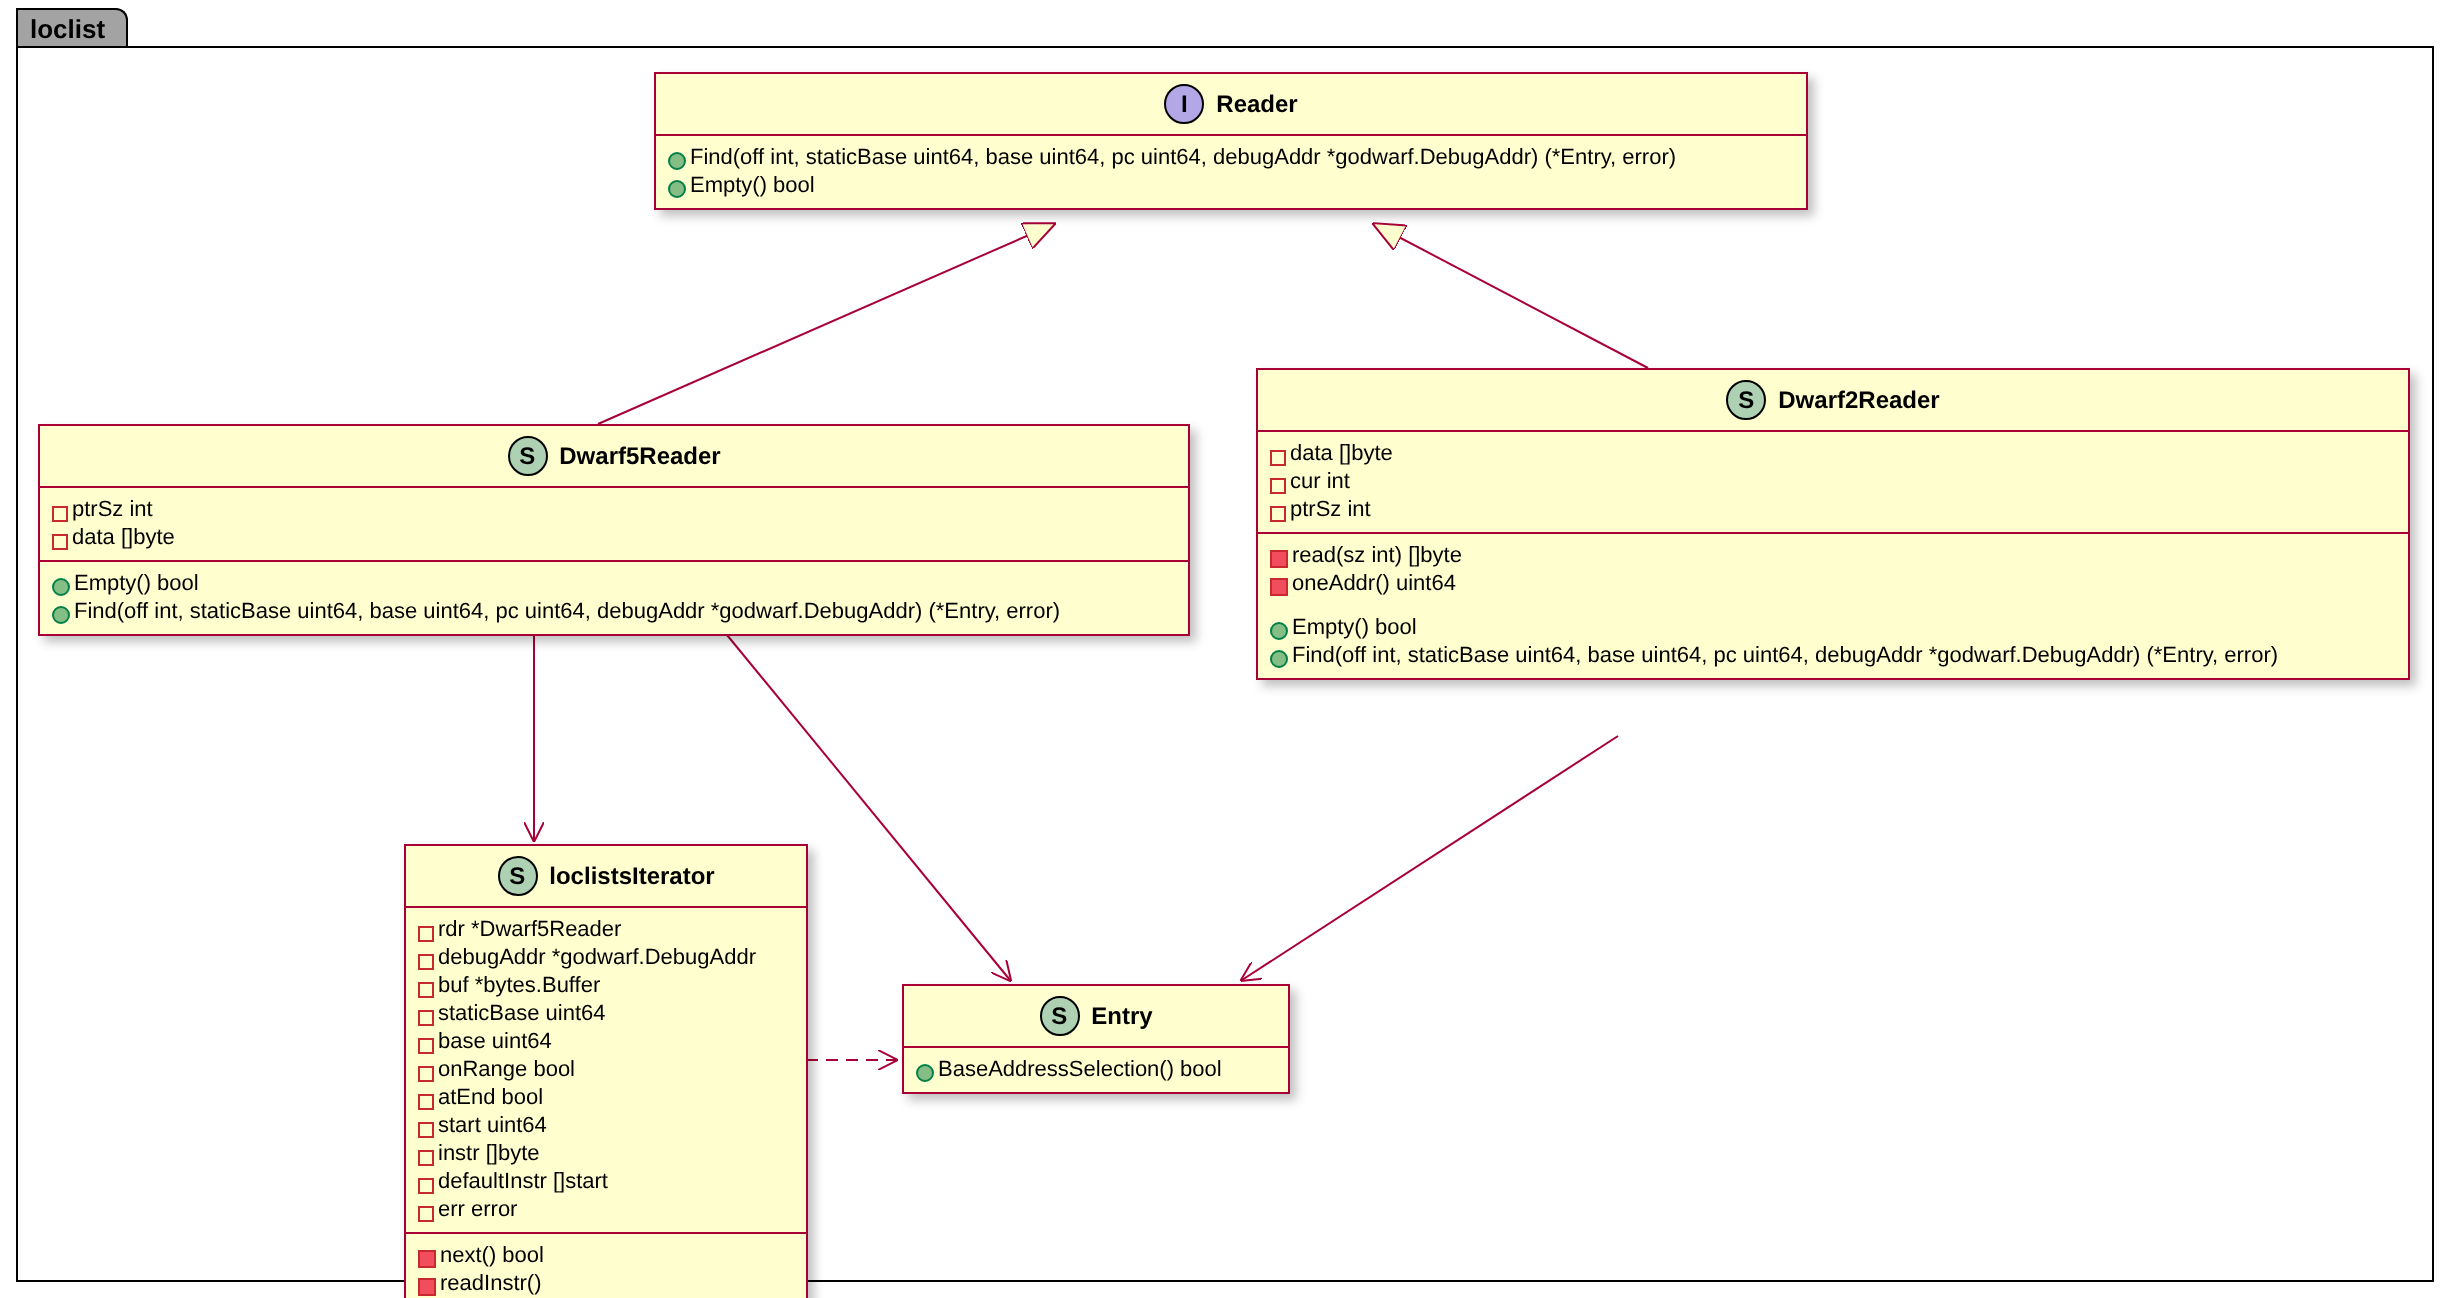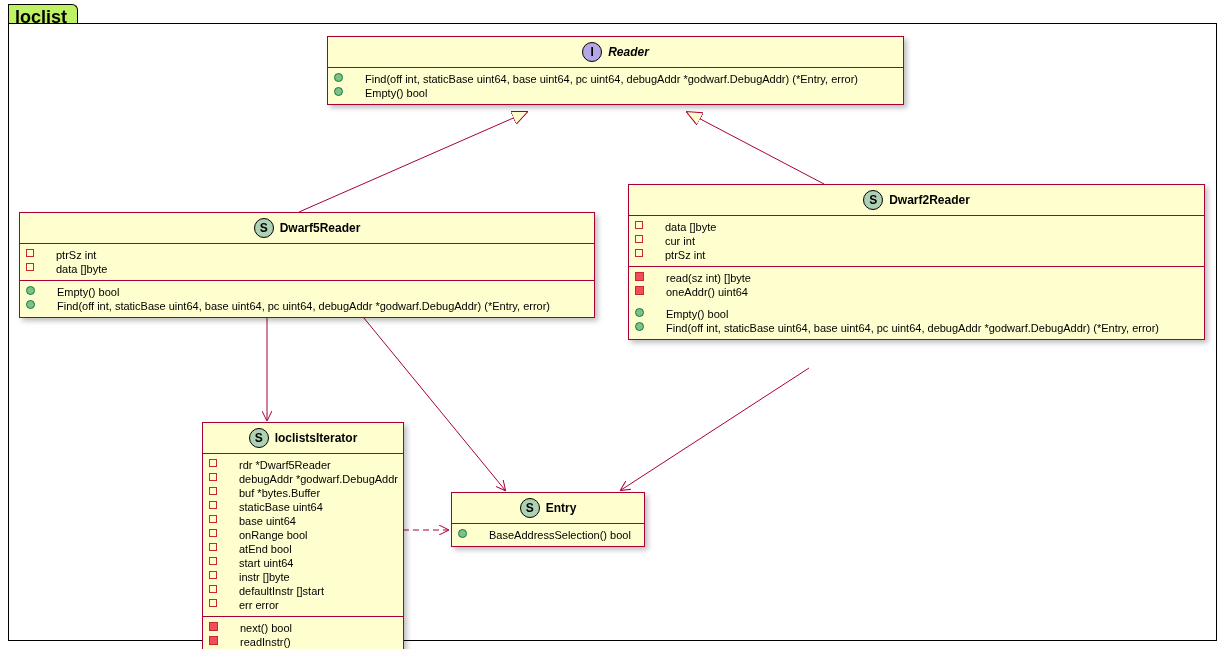--- a/index.html
+++ b/index.html
@@ -21,23 +21,23 @@
     width: 1209px;
     height: 637px;
   }
   .package-tab {
     position: absolute;
     left: 0;
     top: 0;
     padding: 2px 10px 3px 6px;
     border: 1.5px solid #000;
     border-bottom: none;
-    background: #bef264;
+    background: #a3a3a3;
     font-weight: bold;
-    font-size: 18px;
+    font-size: 13px;
     border-radius: 0 6px 0 0;
   }
   .package-body {
     position: absolute;
     left: 0;
     top: 19px;
     width: 1207px;
     height: 616px;
     border: 1.5px solid #000;
     background: #fff;
@@ -61,22 +61,22 @@
   }
   .section {
     padding: 4px 6px;
     border-bottom: 1.5px solid #A80036;
   }
   .section:last-child { border-bottom: none; }
   .member {
     padding: 1px 0;
     white-space: nowrap;
     display: flex;
-    align-items: flex-start;
-    gap: 22px;
+    align-items: flex-end;
+    gap: 2px;
   }
   .stereo {
     display: inline-flex;
     align-items: center;
     justify-content: center;
     width: 18px;
     height: 18px;
     border-radius: 50%;
     border: 1px solid #000;
     font-weight: bold;
@@ -88,21 +88,21 @@
   .vis {
     display: inline-block;
     width: 7px;
     height: 7px;
     flex-shrink: 0;
   }
   .vis.pub-circle { border-radius: 50%; background: #84BE84; border: 1px solid #038048; }
   .vis.pub-circle-open { border-radius: 50%; background: transparent; border: 1.5px solid #038048; width:6px; height:6px; }
   .vis.priv-square { background: #F24D5C; border: 1px solid #C82930; }
   .vis.priv-square-open { background: transparent; border: 1.5px solid #C82930; width:6px; height:6px; }
-  .italic { font-style: italic; }
+  .italic { }
   svg.lines {
     position: absolute;
     left: 0;
     top: 0;
     pointer-events: none;
   }
 </style>
 </head>
 <body>
 

